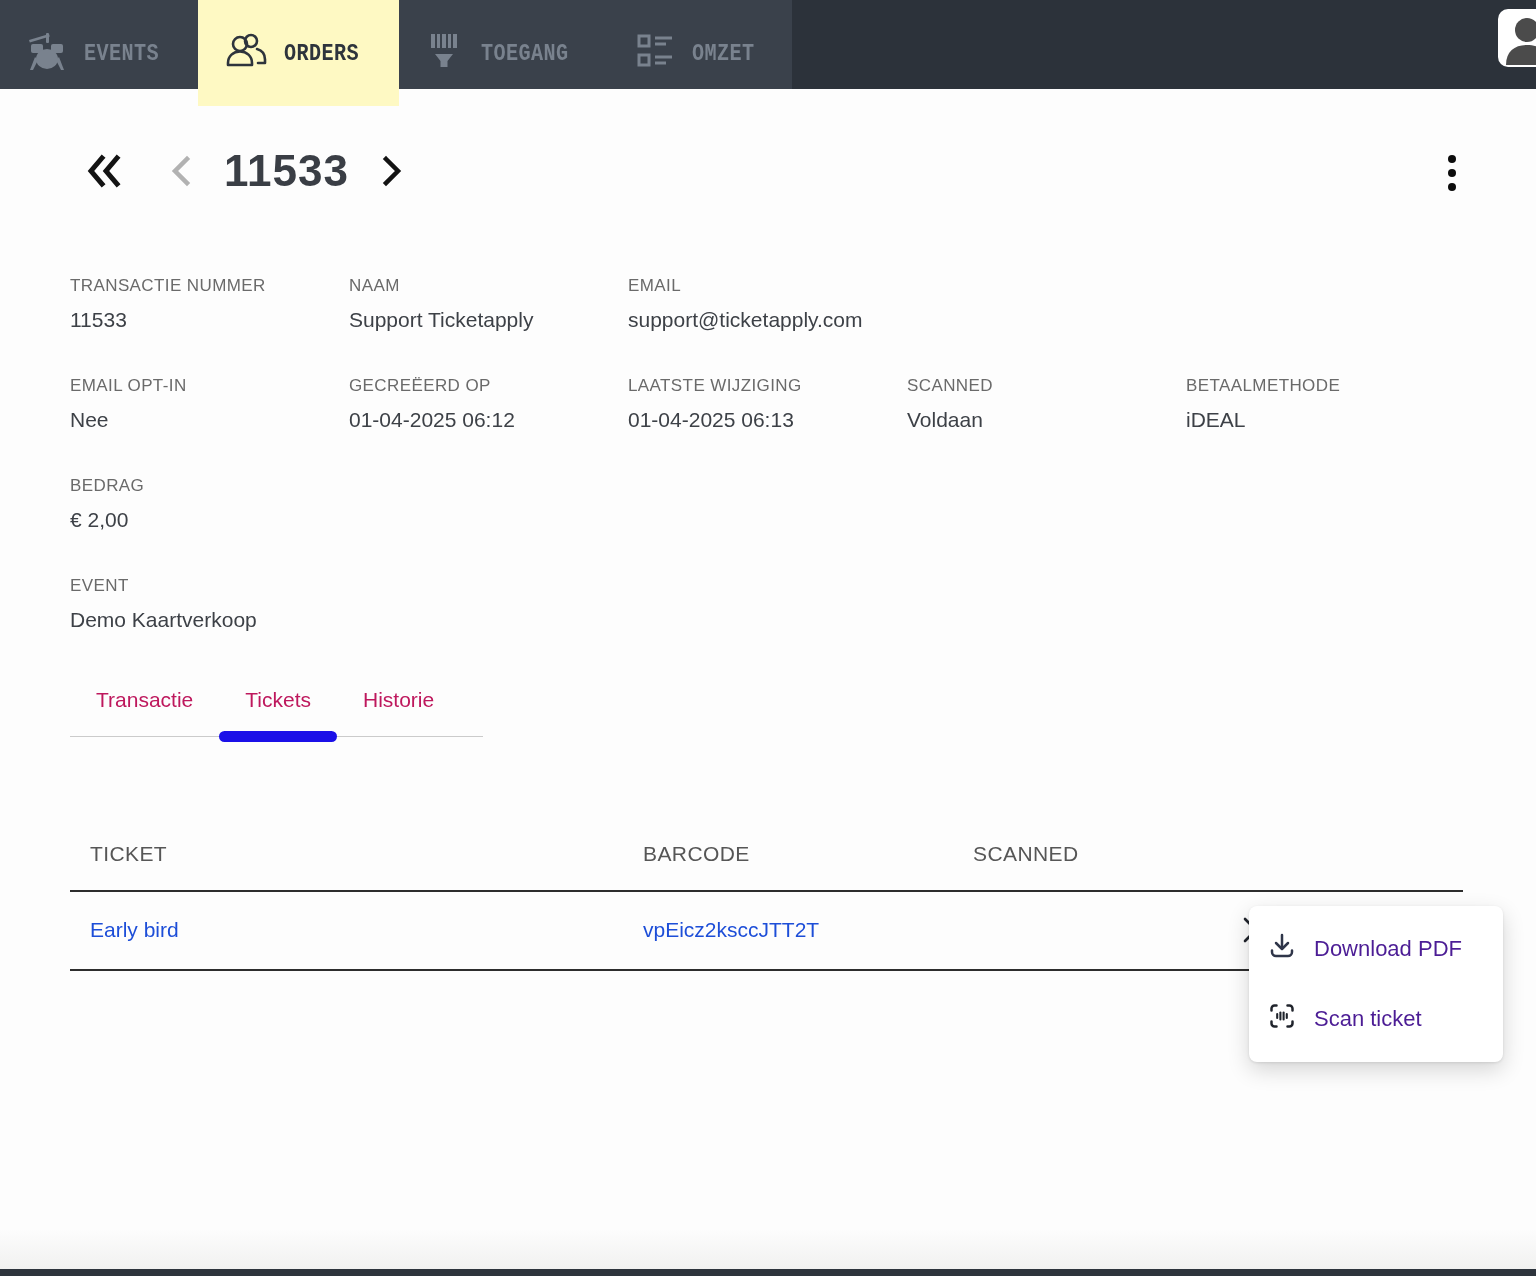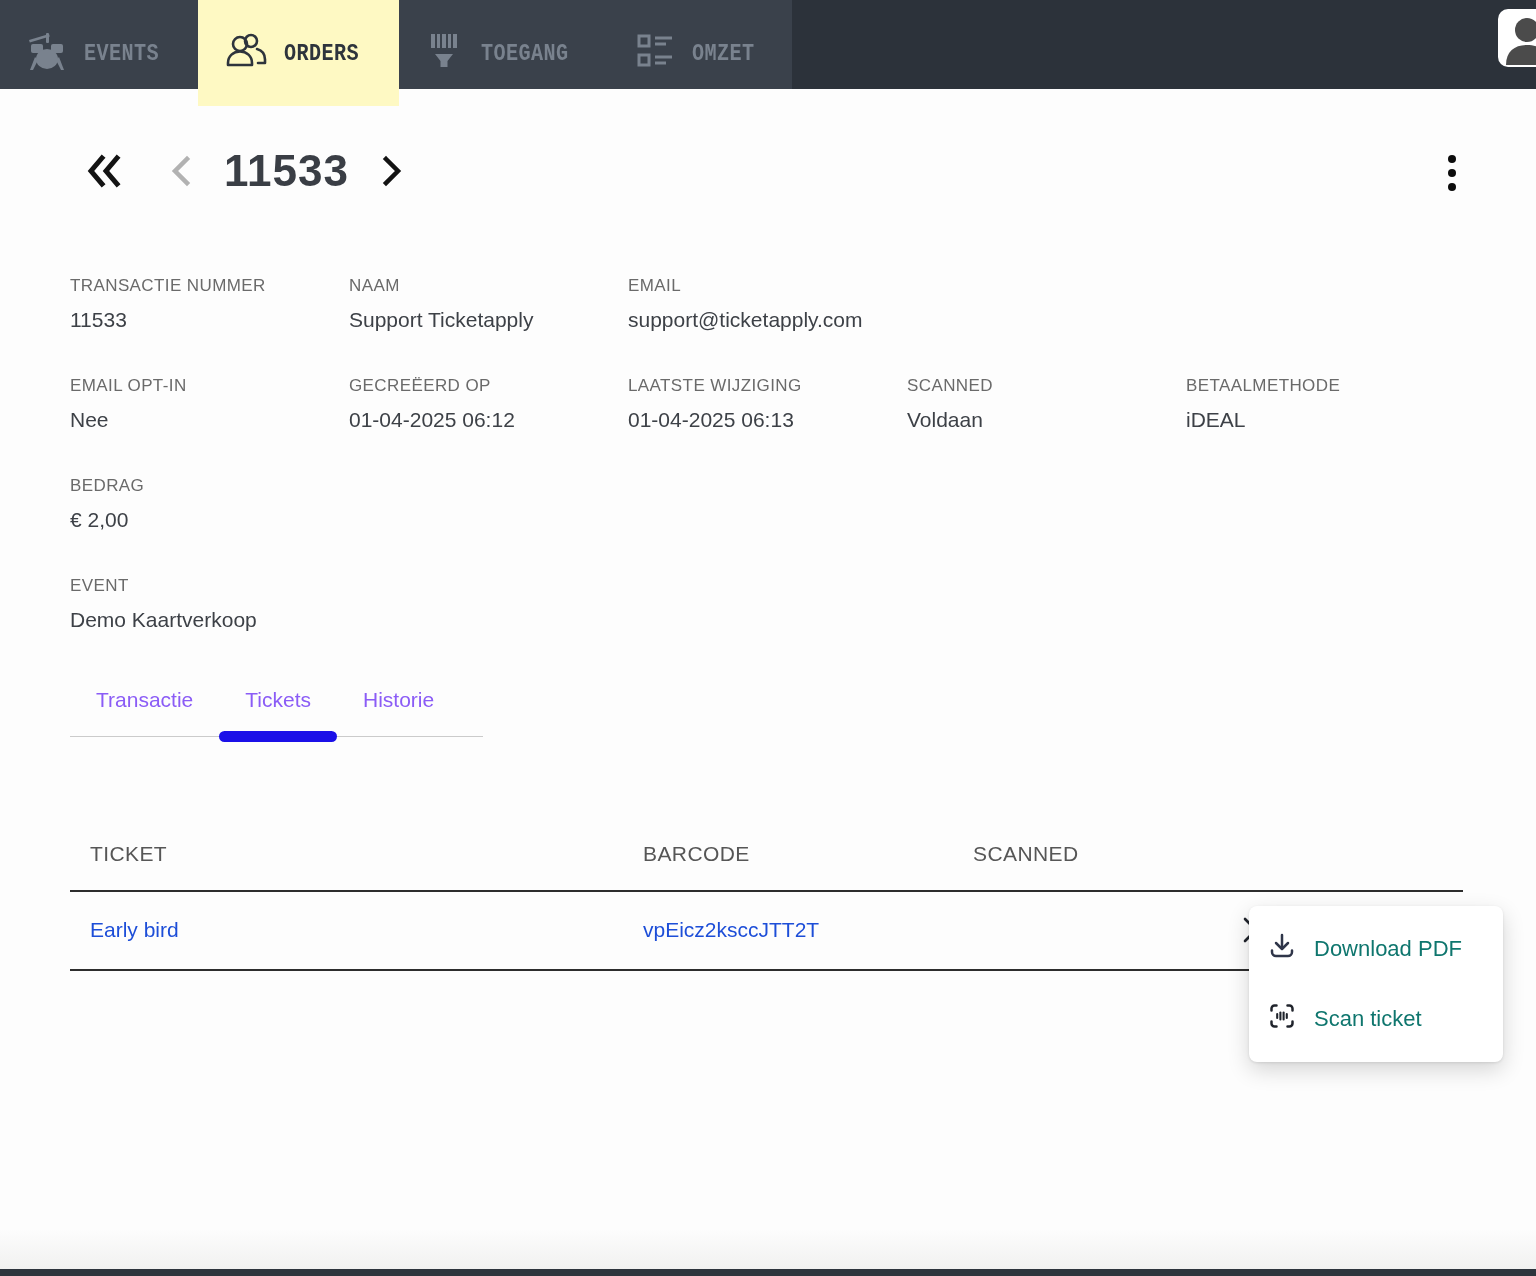--- a/index.html
+++ b/index.html
@@ -33,40 +33,40 @@
   .kebab i { width:8px; height:8px; border-radius:50%; background:#0c0c0c; display:block; }
 
   
   .details { position:absolute; top:248px; left:70px; width:1420px;margin-top:28px; }
   .frow { display:grid; grid-template-columns:repeat(5,279px); margin-bottom:44px; }
   .flabel { font-size:17px; color:#6a6a6a; letter-spacing:.4px; margin-bottom:12px; }
   .fvalue { font-size:21px; color:#3d4147; }
 
   
   .subtabs { position:absolute; top:676px; left:70px; width:413px; display:flex; border-bottom:1px solid #cbcbcb; }
-  .subtab { padding:12px 26px 24px; font-size:21px; color:#8b5cf6; position:relative; cursor:pointer; white-space:nowrap; }
+  .subtab { padding:12px 26px 24px; font-size:21px; color:#be185d; position:relative; cursor:pointer; white-space:nowrap; }
   .subtab.active::after { content:""; position:absolute; left:0; right:0; bottom:-6px; height:11px;
                           border-radius:6px; background:#1b10e8; }
 
   
   .table { position:absolute; top:820px; left:70px; width:1393px; }
   .thead { display:grid; grid-template-columns:553px 330px auto; padding:22px 0 24px 20px;
            color:#565656; font-size:21px; letter-spacing:.4px; }
   .trow { position:relative; display:grid; grid-template-columns:553px 330px auto;
           padding:26px 0 0 20px; height:81px;
           border-top:2px solid #2d2d2d; border-bottom:2px solid #2d2d2d;
           font-size:21px; color:#1d4ed8; }
   .row-x { position:absolute; left:1168px; top:20px; width:36px; height:36px; display:flex;
            align-items:center; justify-content:center; cursor:pointer; }
 
   
   .menu { position:absolute; top:906px; left:1249px; width:254px; background:#ffffff; border-radius:8px;
           box-shadow:0 1px 3px rgba(0,0,0,.10), 0 8px 22px rgba(0,0,0,.16); padding:8px 0; z-index:10; }
   .menu-item { display:flex; align-items:center; gap:17px; height:70px; padding-left:18px;
-               font-size:22px; color:#0f766e; cursor:pointer; }
+               font-size:22px; color:#4c1d95; cursor:pointer; }
   .menu-item svg { flex:0 0 auto; }
 
   
   .footer-strip { position:absolute; left:0; right:0; bottom:7px; height:40px;
                   background:linear-gradient(#fdfdfd,#f1f1f0); }
   .bottom-bar { position:absolute; left:0; right:0; bottom:0; height:7px; background:#2e343c; }
 </style>
 </head>
 <body>
 

